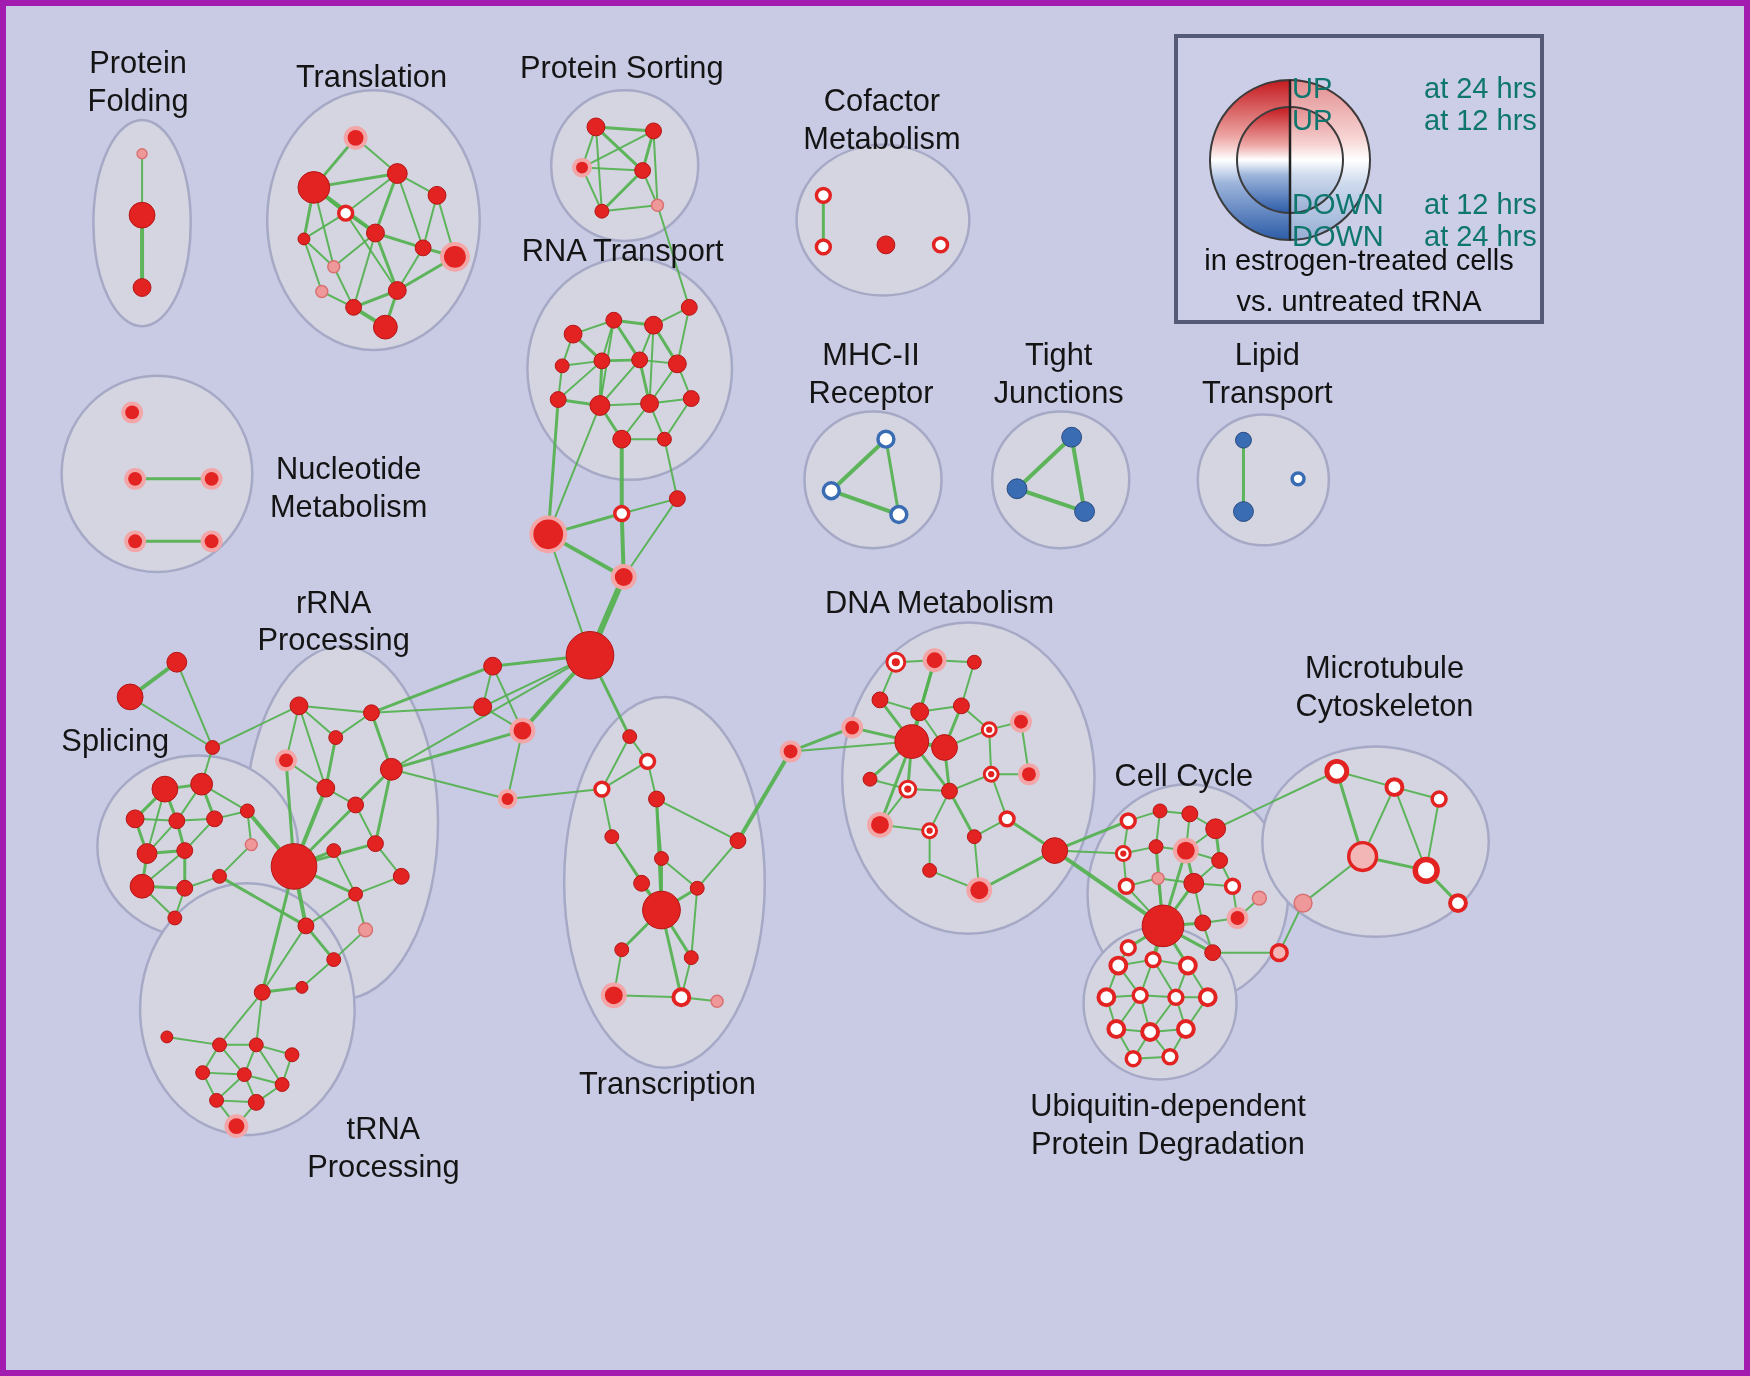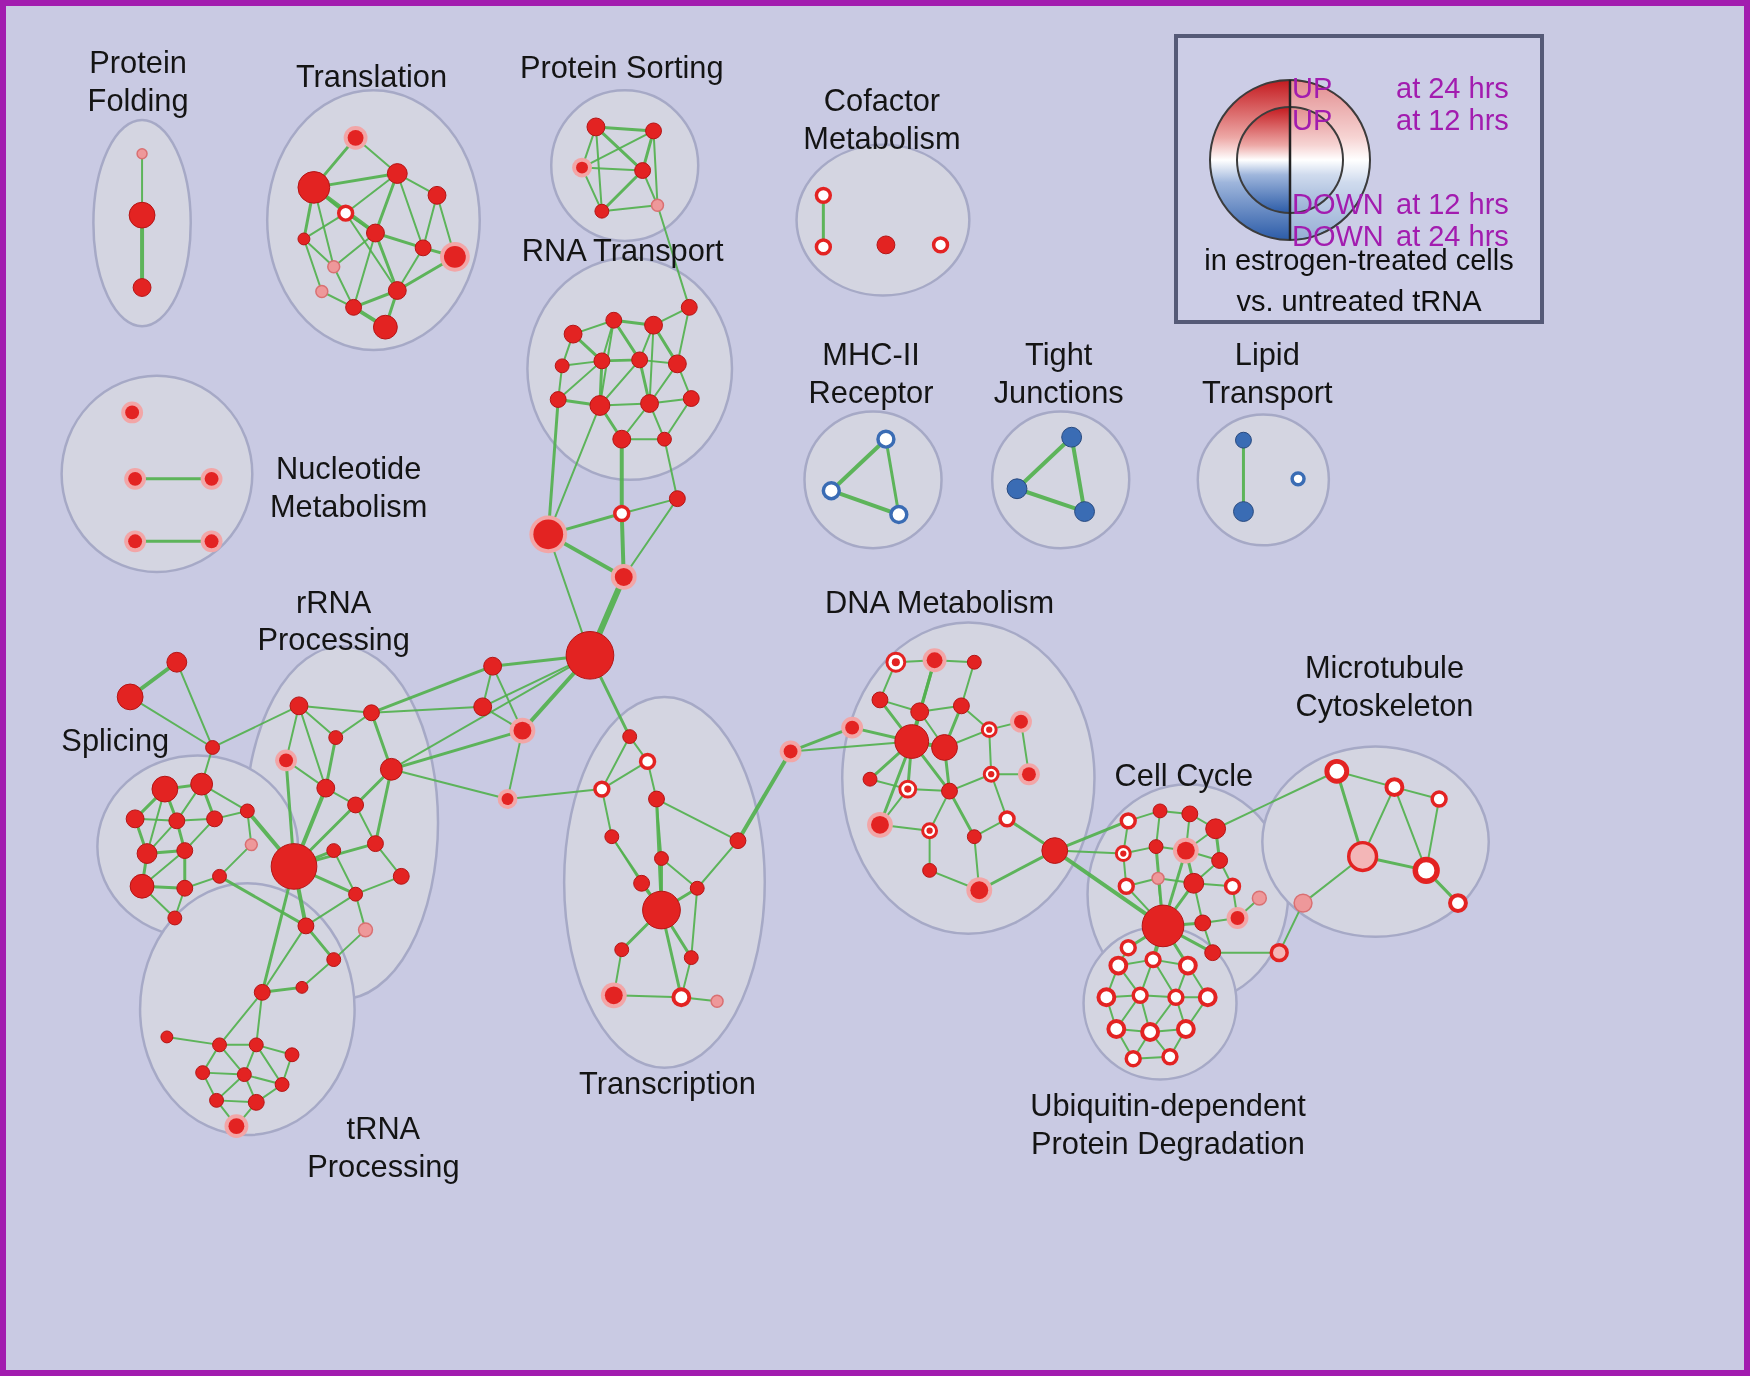--- a/index.html
+++ b/index.html
@@ -4,21 +4,21 @@
 <style>
   html,body{margin:0;padding:0;background:#9fa2c0;}
   .figure{position:relative;width:1750px;height:1376px;background:#c9cae3;
     border:6px solid #a21caf;box-sizing:border-box;overflow:hidden;
     font-family:"Liberation Sans",sans-serif;}
   #net{position:absolute;left:0;top:0;width:100%;height:100%;}
   #net text{font-family:"Liberation Sans",sans-serif;}
   .legend{position:absolute;left:1168px;top:28px;width:370px;height:290px;
     border:4px solid #555a77;background:#cccde6;box-sizing:border-box;}
   .legend svg{position:absolute;left:0;top:0;}
-  .lg-row{position:absolute;left:114px;display:flex;font-size:29px;color:#a21caf;white-space:nowrap;}
+  .lg-row{position:absolute;left:114px;display:flex;font-size:29px;color:#0f766e;white-space:nowrap;gap:28px;}
   .lg-dir{display:inline-block;width:104px;}
   .lg-foot{position:absolute;left:0;width:100%;text-align:center;font-size:29px;color:#101010;}
 </style>
 </head>
 <body>
 
 <div class="figure">
 
   <svg id="net" viewBox="0 0 1750 1376" preserveAspectRatio="none">
       <ellipse cx="137" cy="219" rx="49" ry="104" fill="#d4d5e1" stroke="#a6a9c6" stroke-width="2.5"></ellipse>

